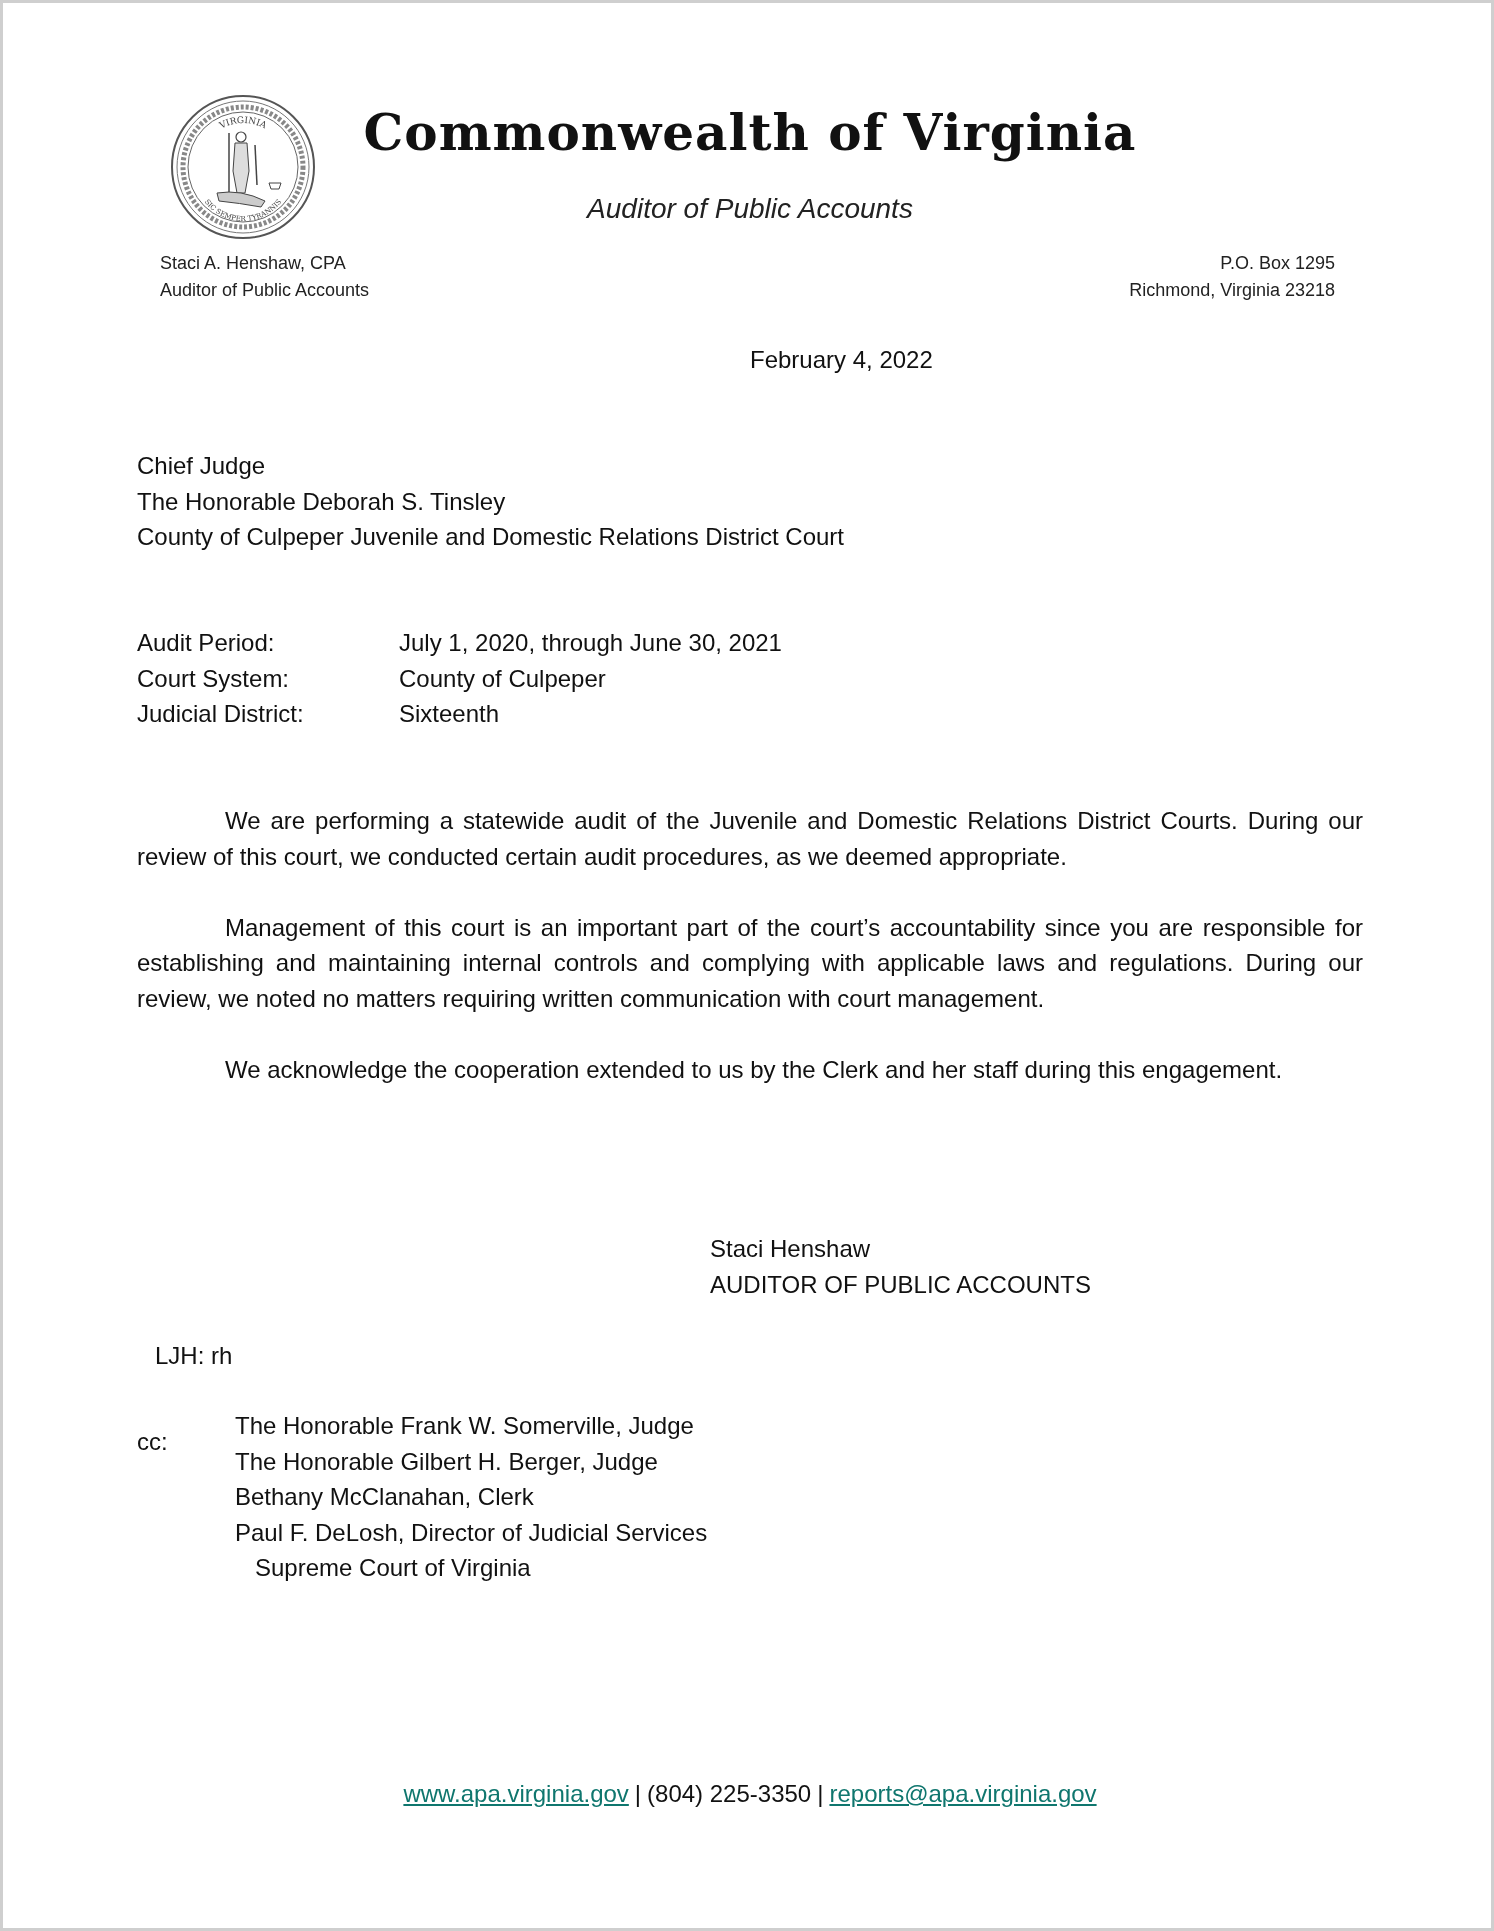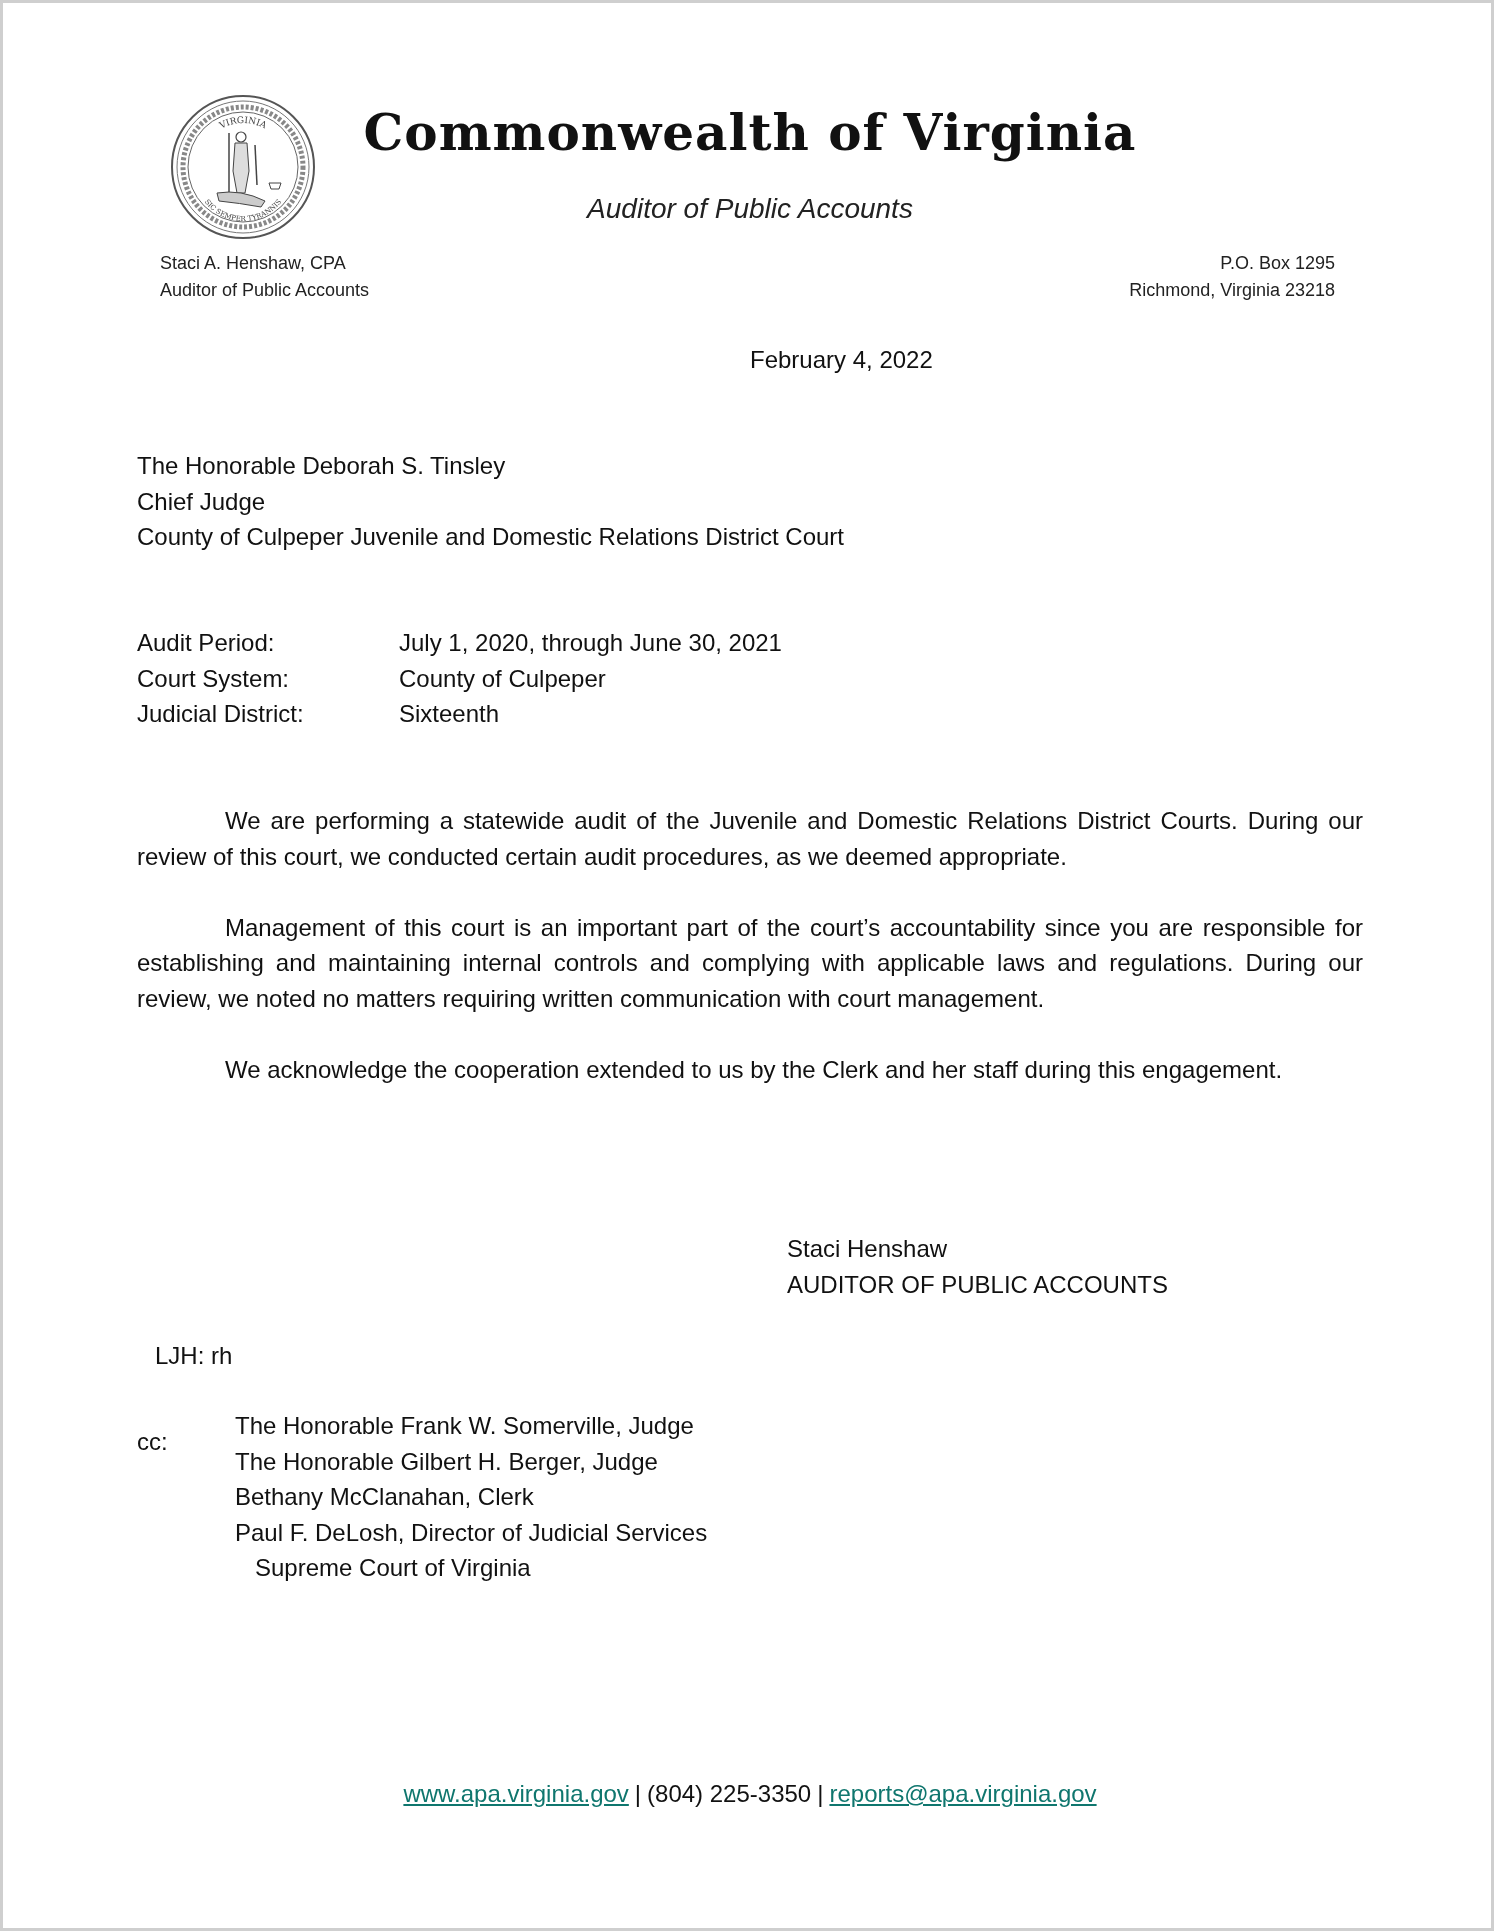--- a/index.html
+++ b/index.html
@@ -18,21 +18,21 @@
   .hdr-left { left: 157px; top: 247px; }
   .hdr-right { right: 156px; top: 247px; text-align: right; }
   .body-text { font-size: 24px; line-height: 35.5px; color: #111; }
   .date { left: 747px; top: 339px; }
   .addressee { left: 134px; top: 445px; }
   .info { left: 134px; top: 622px; }
   .info-row { display: flex; }
   .info-label { width: 262px; }
   .paragraphs { left: 134px; top: 800px; width: 1226px; white-space: normal; }
   .paragraphs p { margin: 0 0 35.5px 0; text-align: justify; text-indent: 88px; }
-  .signature { left: 784px; top: 1228px; }
+  .signature { left: 707px; top: 1228px; }
   .initials { left: 152px; top: 1335px; }
   .cc { left: 134px; top: 1405px; }
   .cc-label { position: absolute; left: 0; top: 16px; }
   .cc-list { position: absolute; left: 98px; top: 0; }
   .cc-sub { padding-left: 20px; }
   .footer { left: 0; width: 1494px; top: 1777px; text-align: center; font-size: 24px; color: #111; }
   .footer a { color: #0f766e; text-decoration: underline; }
   .sep { padding: 0 6px; }
 </style>
 </head>
@@ -72,22 +72,22 @@
     <div>Auditor of Public Accounts</div>
   </div>
   <div class="abs hdr hdr-right">
     <div>P.O. Box 1295</div>
     <div>Richmond, Virginia 23218</div>
   </div>
 
   <div class="abs body-text date">February 4, 2022</div>
 
   <div class="abs body-text addressee">
+    <div>Chief Judge</div>
     <div>The Honorable Deborah S. Tinsley</div>
-    <div>Chief Judge</div>
     <div>County of Culpeper Juvenile and Domestic Relations District Court</div>
   </div>
 
   <div class="abs body-text info">
     <div class="info-row">
       <span class="info-label">Audit Period:</span>
       <span>July 1, 2020, through June 30, 2021</span>
     </div>
     <div class="info-row">
       <span class="info-label">Court System:</span>

